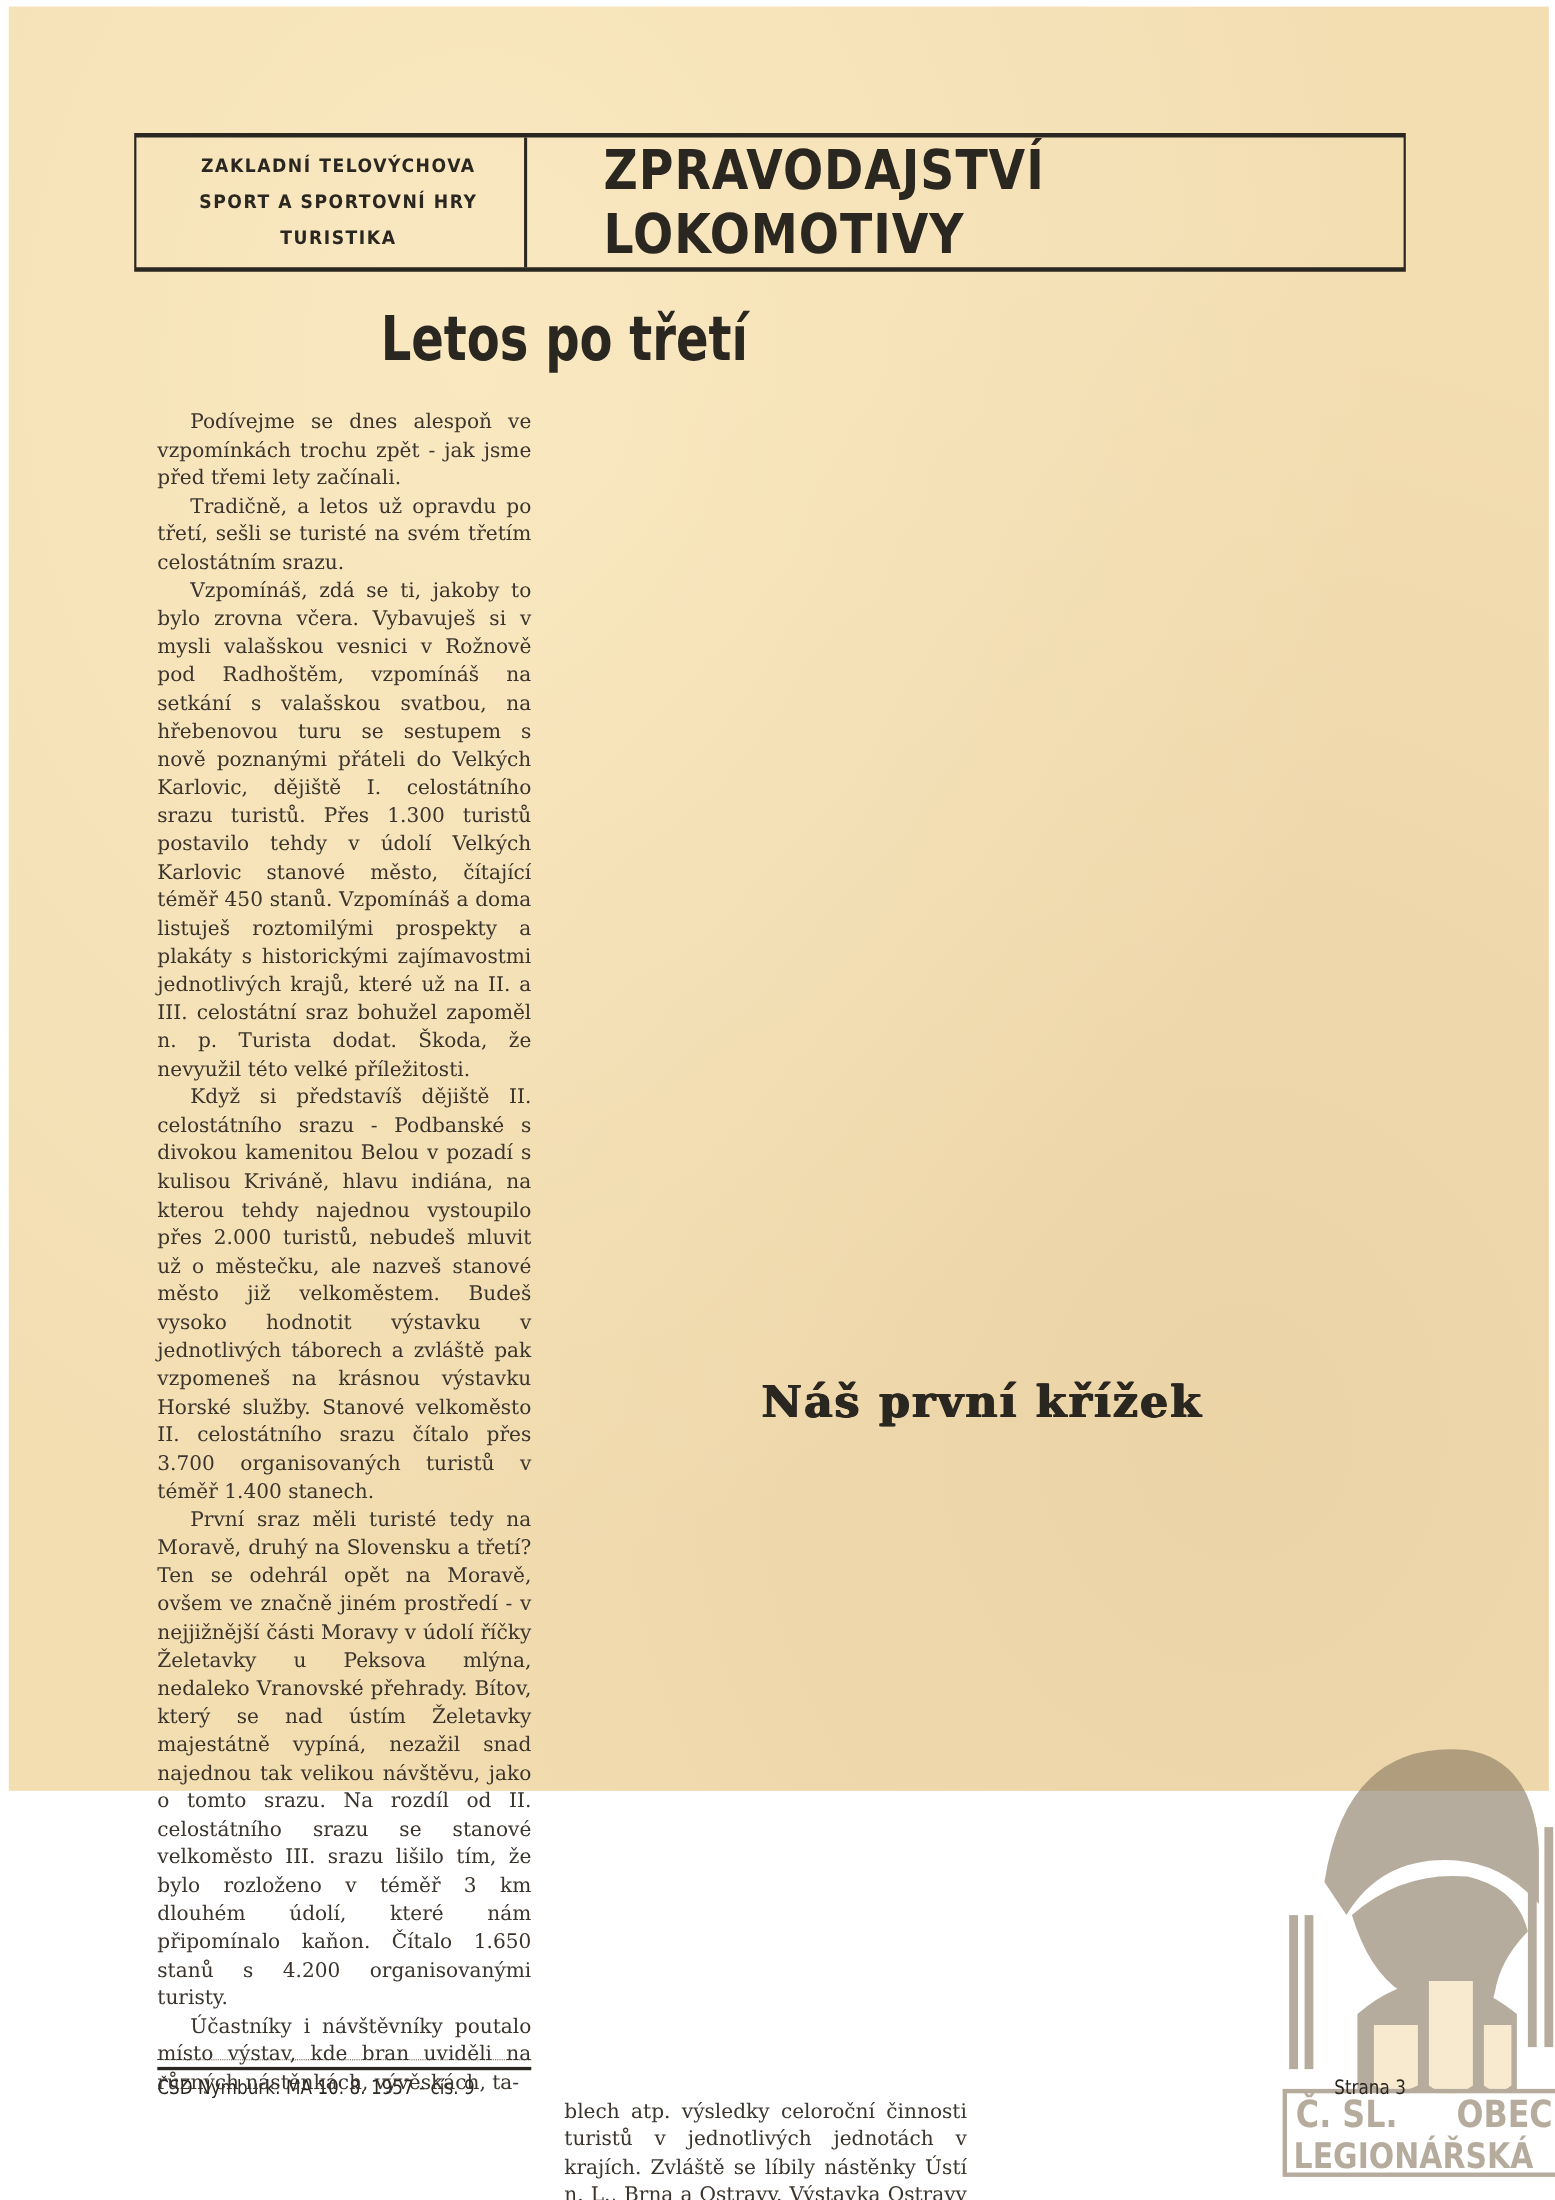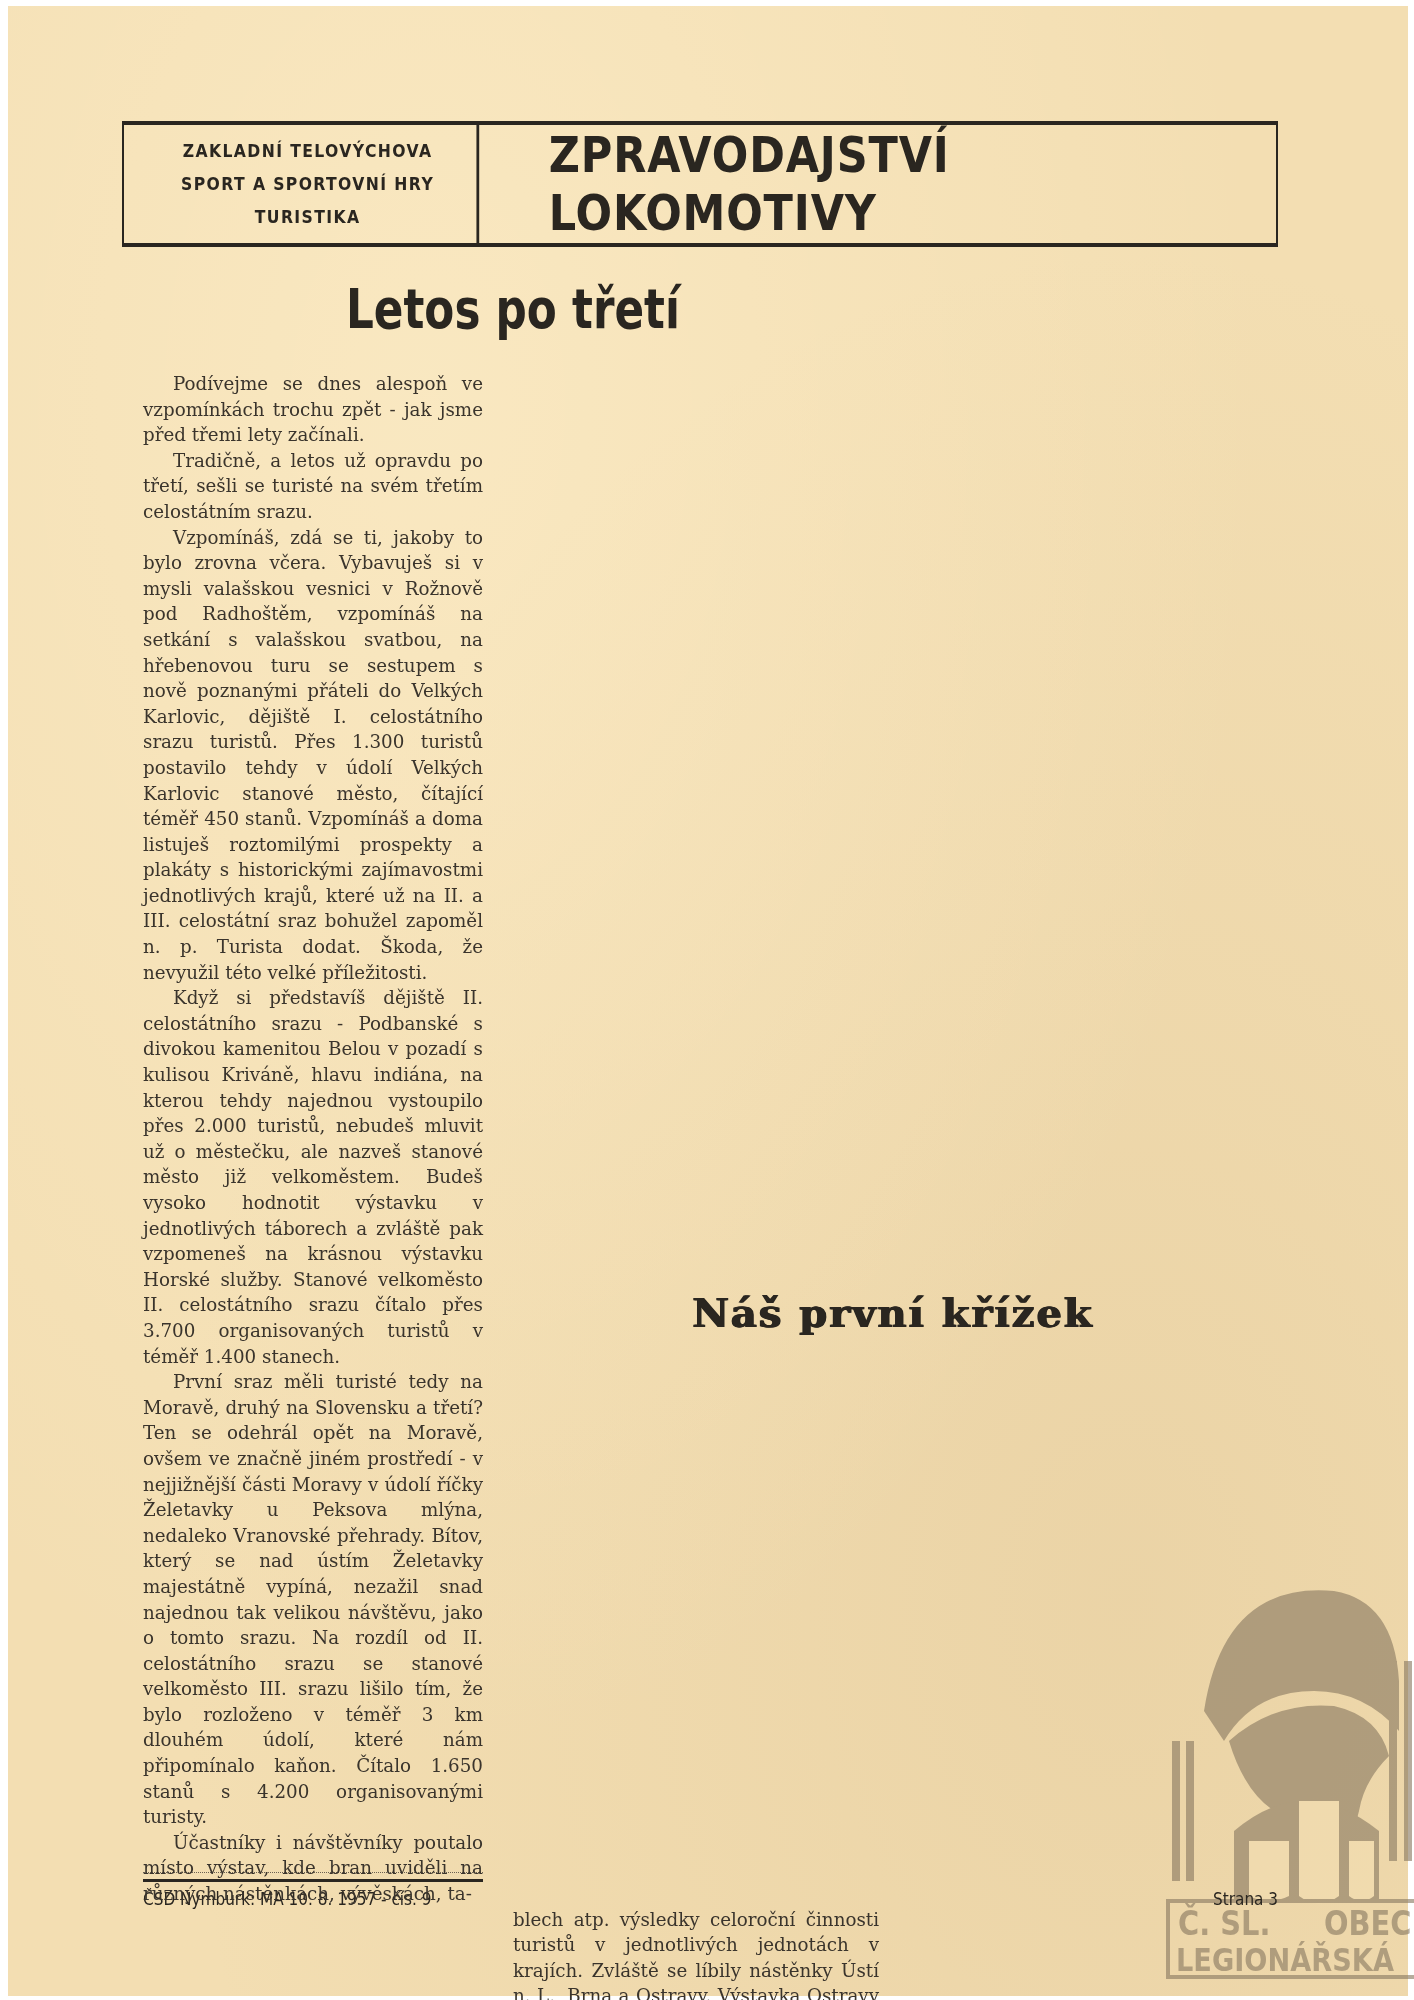--- a/index.html
+++ b/index.html
@@ -1,18 +1,18 @@
 <!DOCTYPE html>
 <html><head>
 <meta charset="utf-8">
 <style>
   html, body { margin: 0; padding: 0; background: #ffffff; }
   body { width: 1414px; height: 2000px; position: relative; overflow: hidden; }
   .paper {
-    position: absolute; left: 8px; top: 6px; width: 1400px; height: 1990px;
+    position: absolute; left: 8px; top: 6px; width: 1400px; height: 1622px;
     background: #f3deb2;
     background-image: radial-gradient(ellipse at 30% 20%, rgba(255,240,205,0.55), rgba(0,0,0,0) 60%),
                       radial-gradient(ellipse at 80% 80%, rgba(210,180,130,0.25), rgba(0,0,0,0) 60%);
   }
   .masthead {
     position: absolute; left: 114px; top: 115px; width: 1156px; height: 126px;
     border-top: 4px solid #2a2620; border-bottom: 4px solid #2a2620;
     border-left: 2px solid #2a2620; border-right: 2px solid #2a2620;
     box-sizing: border-box; display: flex;
   }
@@ -34,21 +34,21 @@
   }
   .col {
     position: absolute; font-family: "DejaVu Serif", serif; font-size: 18.3px;
     line-height: 25.6px; color: #3a342c; text-align: justify;
   }
   .col p { margin: 0; text-indent: 0; }
   .col p.ind { text-indent: 30px; }
   .colA { left: 135px; top: 365px; width: 340px; }
   .colB { left: 505px; top: 365px; width: 366px; }
   .headline2 {
-    position: absolute; left: 660px; top: 1283px; width: 450px; text-align: center;
+    position: absolute; left: 660px; top: 1245px; width: 450px; text-align: center;
     font-family: "DejaVu Serif", serif; font-weight: 900; font-size: 40px;
     color: #2a2620; letter-spacing: 2px; text-shadow: 0.8px 0 0 #2a2620, -0.8px 0 0 #2a2620;
   }
   .footer-rule {
     position: absolute; left: 135px; top: 1866px; width: 340px; height: 0;
     border-top: 1px dotted #6b6152;
   }
   .footer-rule2 {
     position: absolute; left: 135px; top: 1873px; width: 340px; height: 3px; background: #2a2620;
   }

